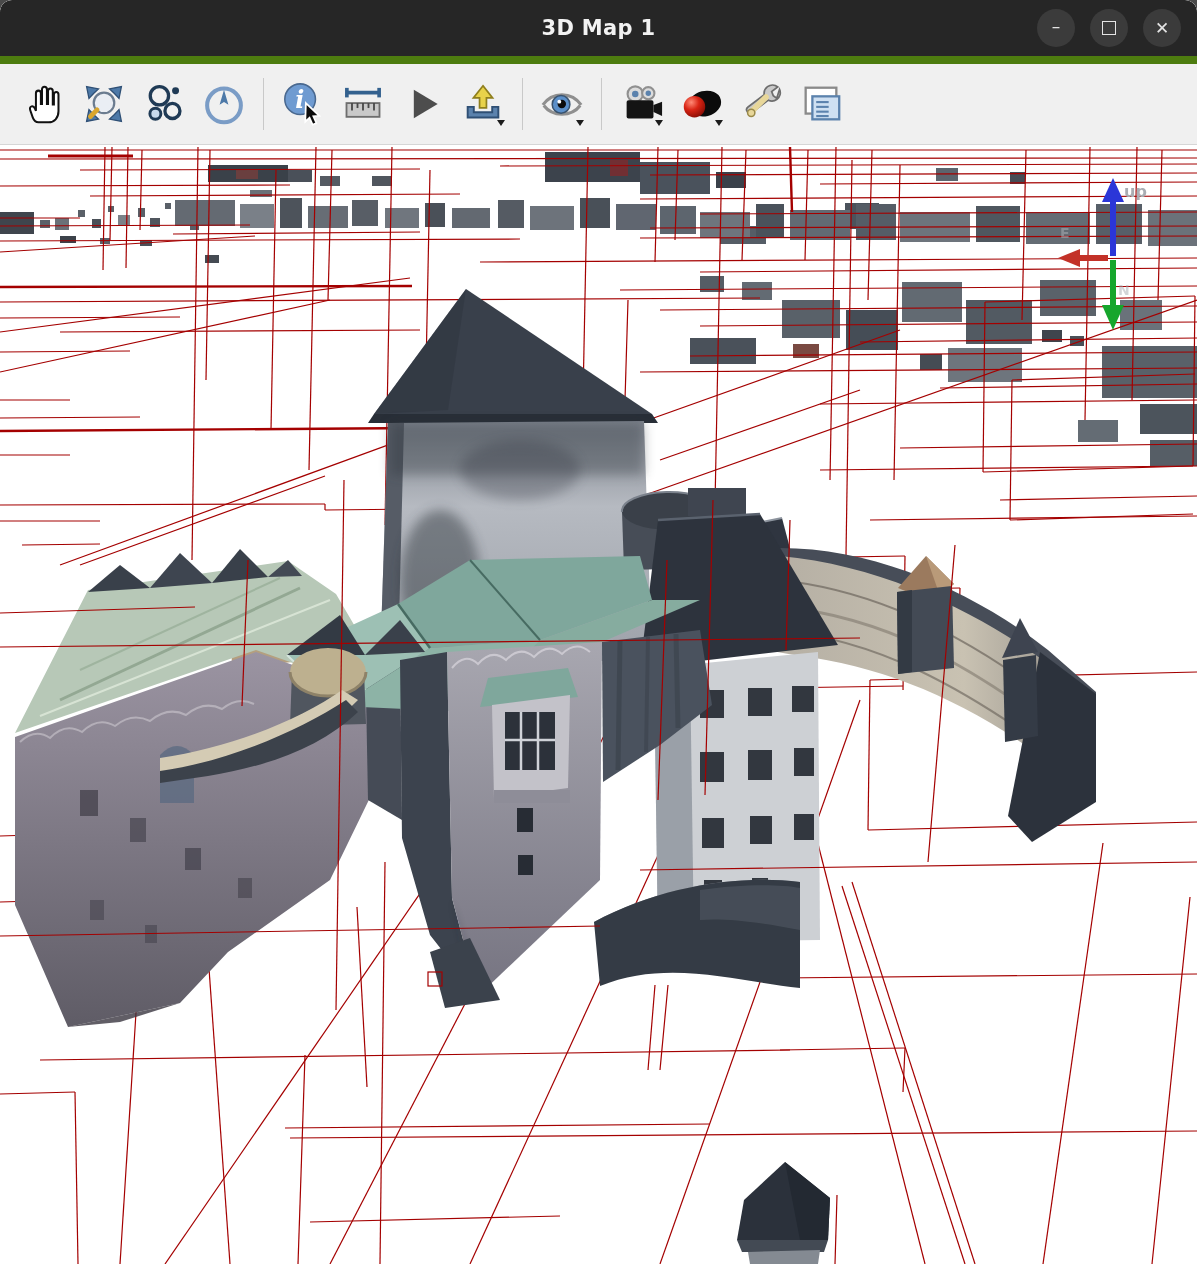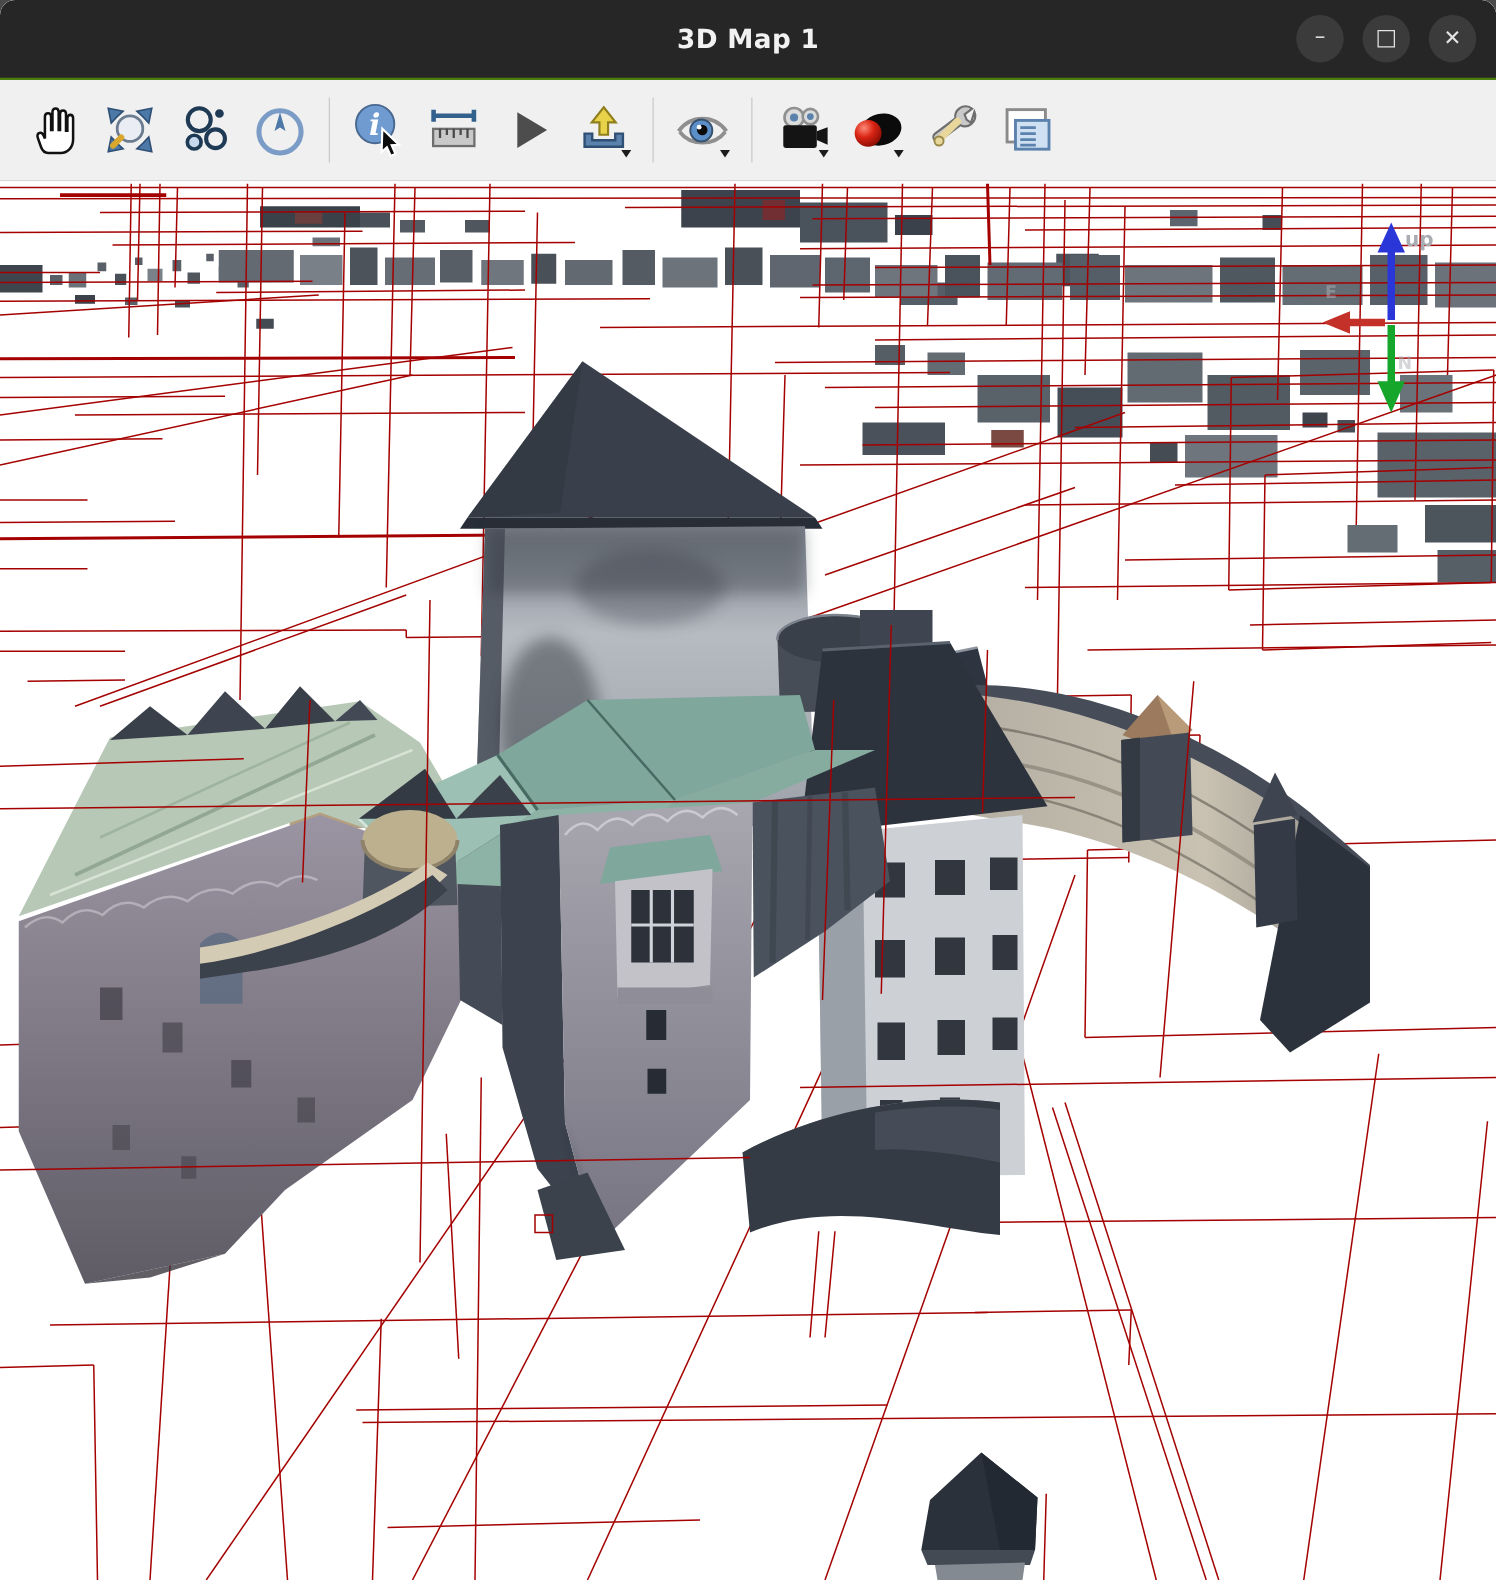--- a/index.html
+++ b/index.html
@@ -1,20 +1,20 @@
 <!DOCTYPE html>
 <html style="--titlebar_bg: #262626; --toolbar_bg: #f0f0f0; --viewport_bg: #ffffff; --wireframe: #a40000; --icon_blue: #4d79a8; --axis_up: #2b36d8; --axis_north: #16a62c; --axis_east: #c33128; --roof_slate: #39404b; --stone_gray: #aeb2b9; --roof_teal: #8db3a6; --roof_sage: #b7c8b7;"><head>
 <meta charset="utf-8">
 <style>
   html,body{margin:0;padding:0;background:#4a4a4a;}
   .app{width:1197px;height:1264px;position:relative;font-family:"DejaVu Sans","Liberation Sans",sans-serif;
        background:var(--viewport_bg,#fff);overflow:hidden;border-radius:12px 12px 0 0;}
   
   .titlebar{height:64px;background:var(--titlebar_bg,#262626);display:flex;align-items:center;justify-content:center;
-            position:relative;border-radius:12px 12px 0 0;border-bottom:2px solid #4d7c0f;box-sizing:border-box;}
+            position:relative;border-radius:12px 12px 0 0;border-bottom:8px solid #4d7c0f;box-sizing:border-box;}
   .title{color:#f2f2f2;font-size:21px;font-weight:bold;letter-spacing:.3px;}
   .winctrls{position:absolute;right:16px;top:0;height:100%;display:flex;align-items:center;gap:15px;}
   .wbtn{width:38px;height:38px;border-radius:50%;background:#3b3b3b;color:#e4e4e4;display:flex;align-items:center;
         justify-content:center;font-size:17px;line-height:1;cursor:default;}
   .wbtn .sq{width:12px;height:12px;border:1.6px solid #e4e4e4;display:block;}
   .wbtn.min span{transform:translateY(-2px);}
   
   .toolbar{height:81px;background:var(--toolbar_bg,#f0f0f0);display:flex;align-items:center;padding:0 14px;
            box-sizing:border-box;border-bottom:1px solid #d6d6d6;}
   .tbtn{width:50px;height:56px;display:flex;align-items:center;justify-content:center;position:relative;

